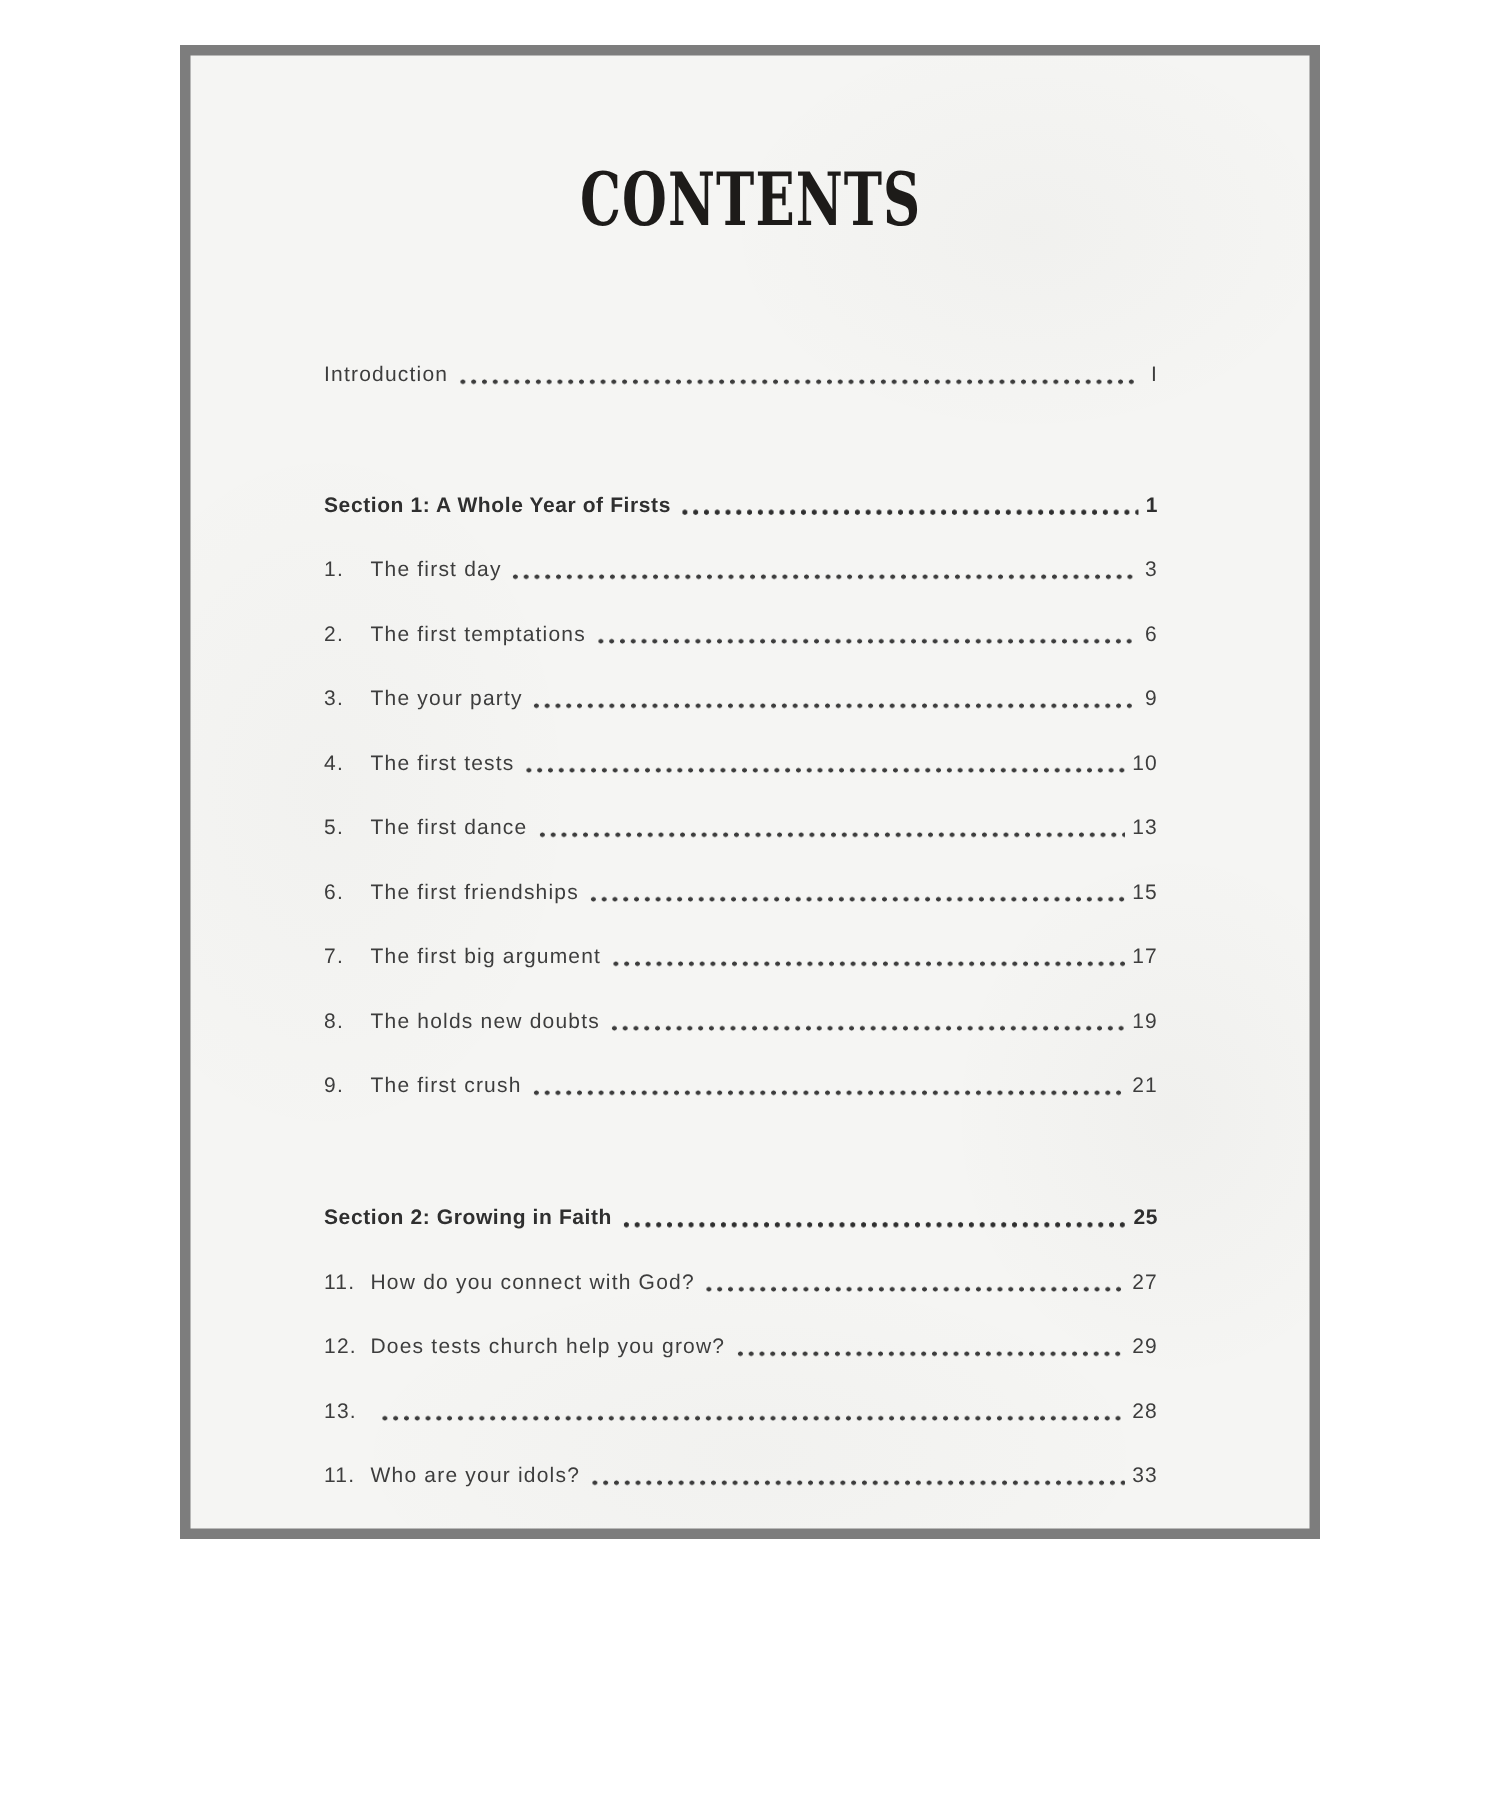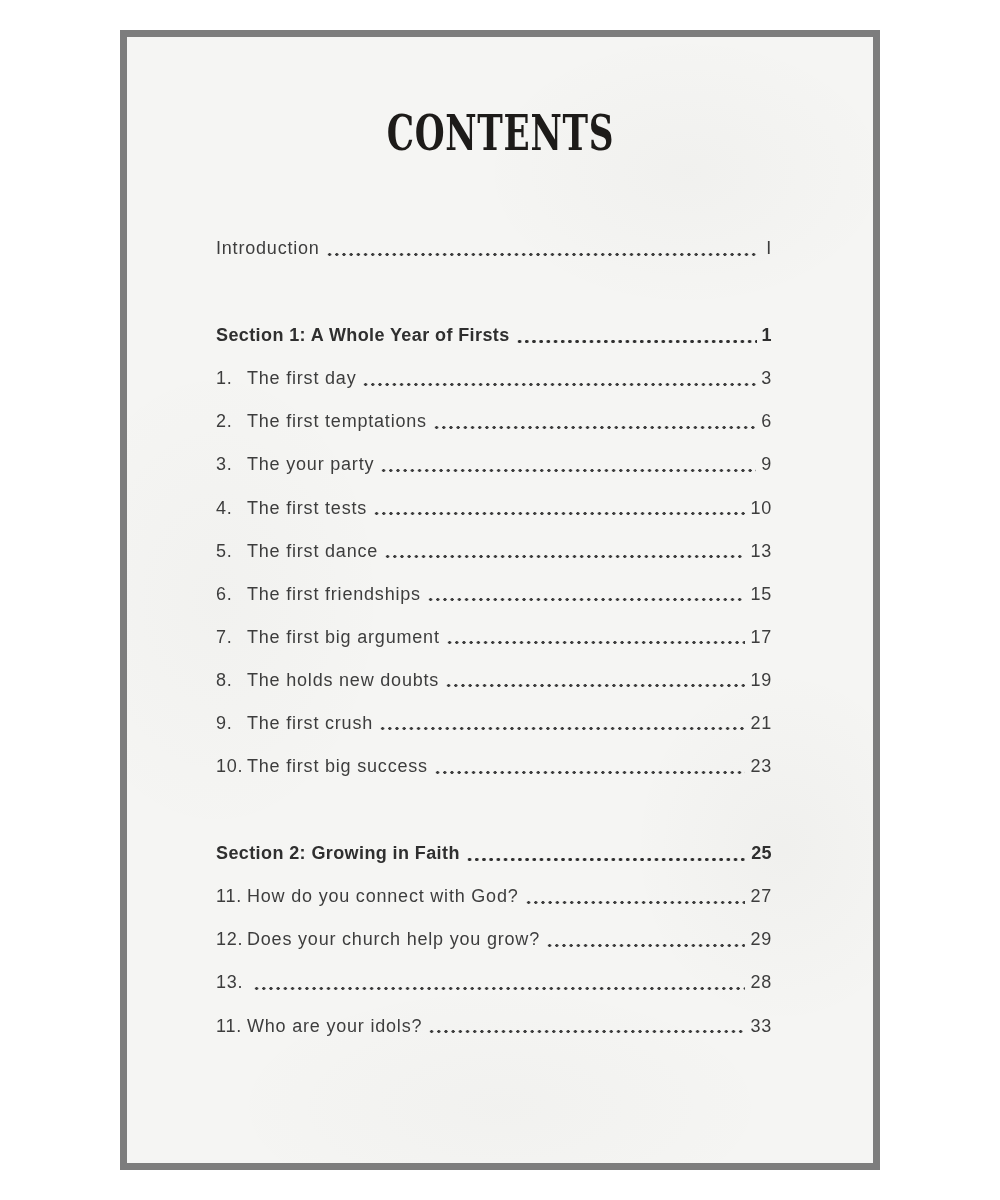--- a/index.html
+++ b/index.html
@@ -6,21 +6,21 @@
   html, body {
     width: 1000px; height: 1200px;
     background: #ffffff;
     font-family: "Liberation Sans", sans-serif;
     position: relative;
     overflow: hidden;
   }
   .page {
     position: absolute;
     left: 120px; top: 30px;
-    width: 760px; height: 1140px;
+    width: 760px; height: 996px;
     border: 7px solid #7d7d7d;
     background-color: #f5f5f3;
     background-image:
       radial-gradient(ellipse 300px 200px at 75% 12%, rgba(60,60,50,0.025), transparent 70%),
       radial-gradient(ellipse 250px 350px at 12% 50%, rgba(60,60,50,0.02), transparent 70%),
       radial-gradient(ellipse 220px 260px at 88% 72%, rgba(60,60,50,0.028), transparent 70%),
       radial-gradient(ellipse 400px 180px at 50% 95%, rgba(60,60,50,0.018), transparent 70%);
   }
   .title-wrap {
     margin-top: 72px;
@@ -38,21 +38,21 @@
   }
   .toc {
     margin-top: 70px;
     padding-left: 89px;
     padding-right: 101px;
   }
   .row {
     display: flex;
     align-items: center;
     height: 43.1px;
-    font-size: 18px;
+    font-size: 14px;
     letter-spacing: 0.8px;
     color: #3d3d3d;
     white-space: nowrap;
   }
   .row.section {
     margin-top: 44px;
     font-weight: bold;
     letter-spacing: 0.4px;
     color: #2f2f2f;
   }
@@ -144,40 +144,34 @@
         <span class="label">The holds new doubts</span>
         <span class="dots"></span>
         <span class="pagenum">19</span>
       </div>
       <div class="row item">
         <span class="num">9.</span>
         <span class="label">The first crush</span>
         <span class="dots"></span>
         <span class="pagenum">21</span>
       </div>
-      <div class="row item">
-        <span class="num">10.</span>
-        <span class="label">The first big success</span>
-        <span class="dots"></span>
-        <span class="pagenum">23</span>
-      </div>
       <div class="row section">
         <span class="label">Section 2: Growing in Faith</span>
         <span class="dots"></span>
         <span class="pagenum">25</span>
       </div>
       <div class="row item">
         <span class="num">11.</span>
         <span class="label">How do you connect with God?</span>
         <span class="dots"></span>
         <span class="pagenum">27</span>
       </div>
       <div class="row item">
         <span class="num">12.</span>
-        <span class="label">Does your church help you grow?</span>
+        <span class="label">Does tests church help you grow?</span>
         <span class="dots"></span>
         <span class="pagenum">29</span>
       </div>
       <div class="row item">
         <span class="num">13.</span>
         <span class="dots"></span>
         <span class="pagenum">28</span>
       </div>
       <div class="row item">
         <span class="num">11.</span>

